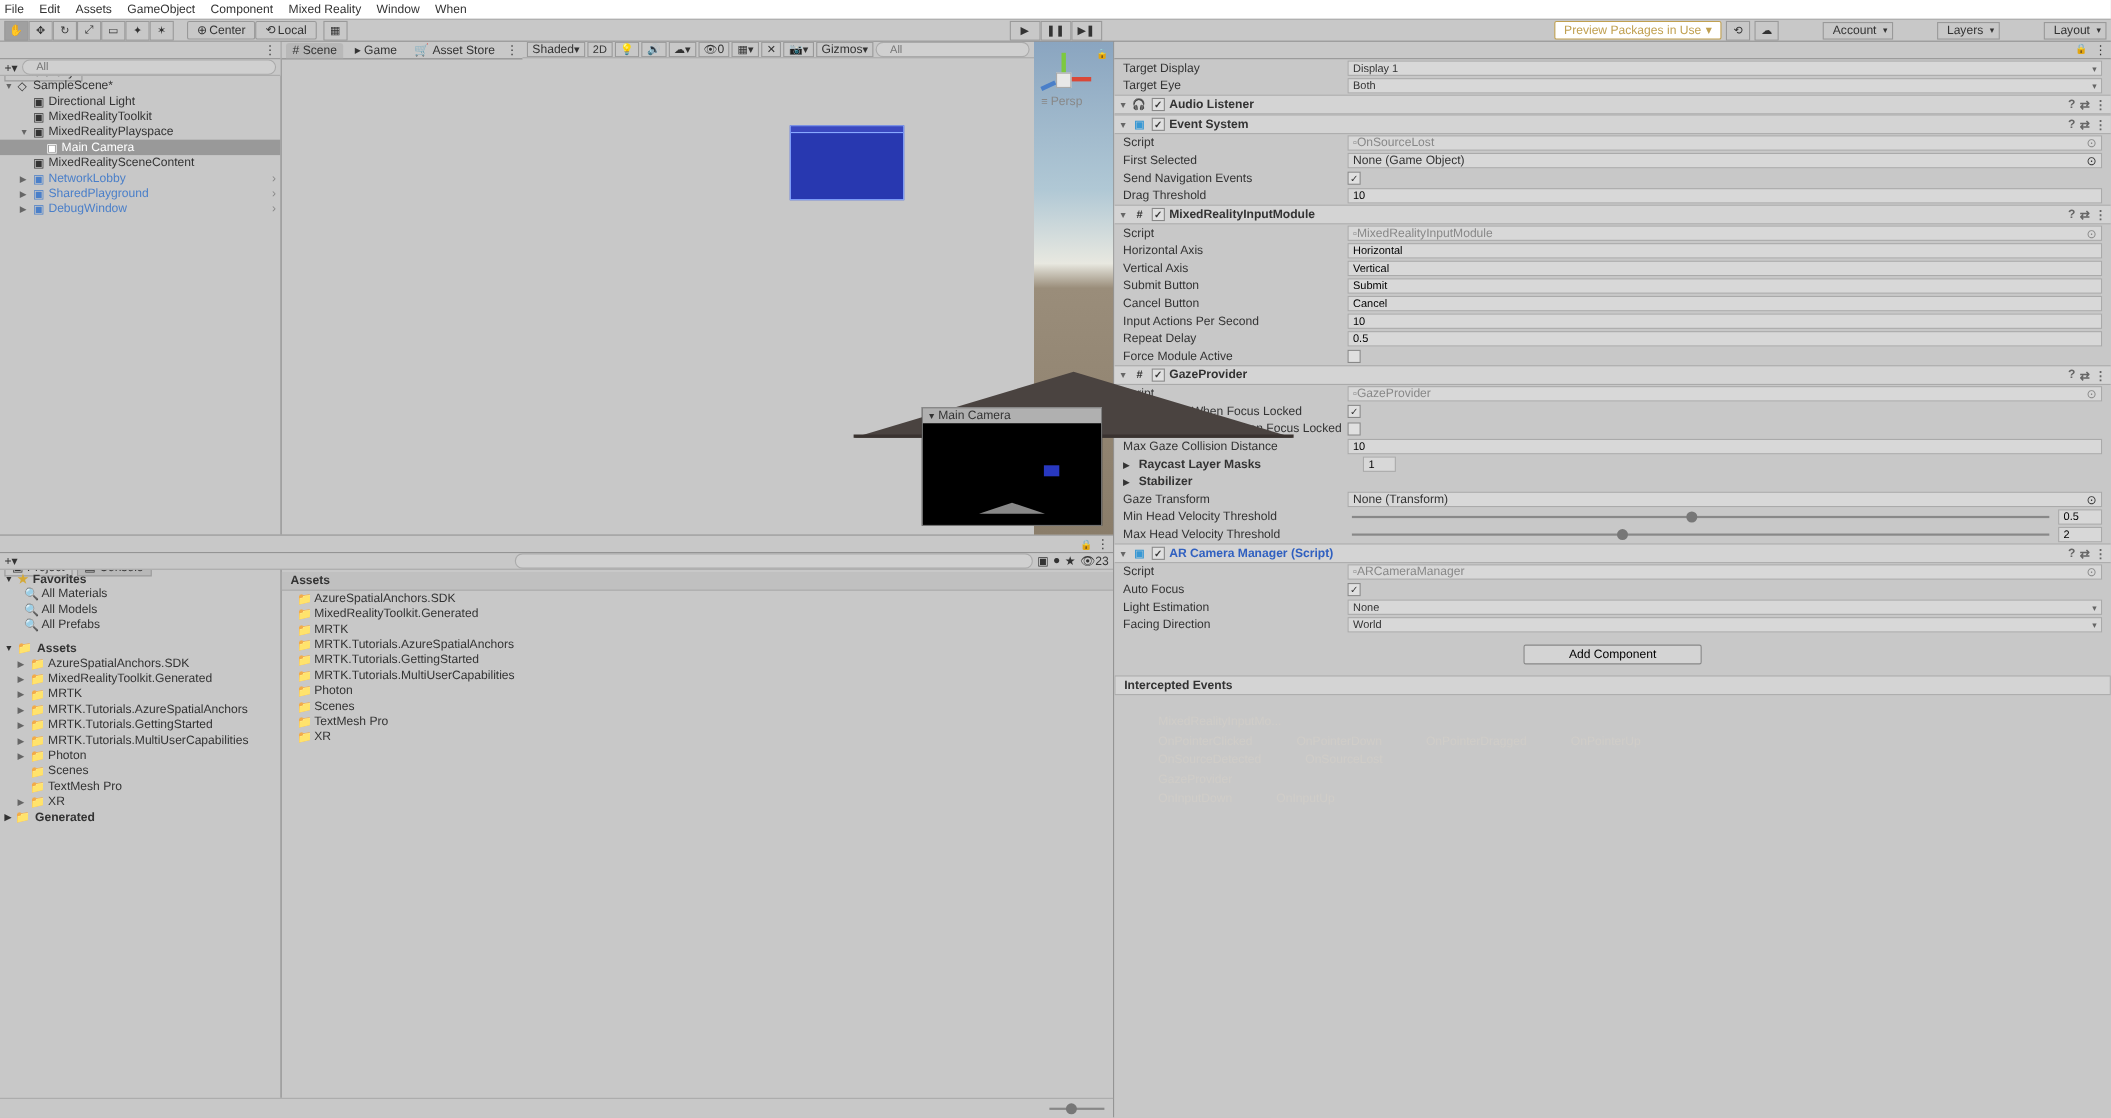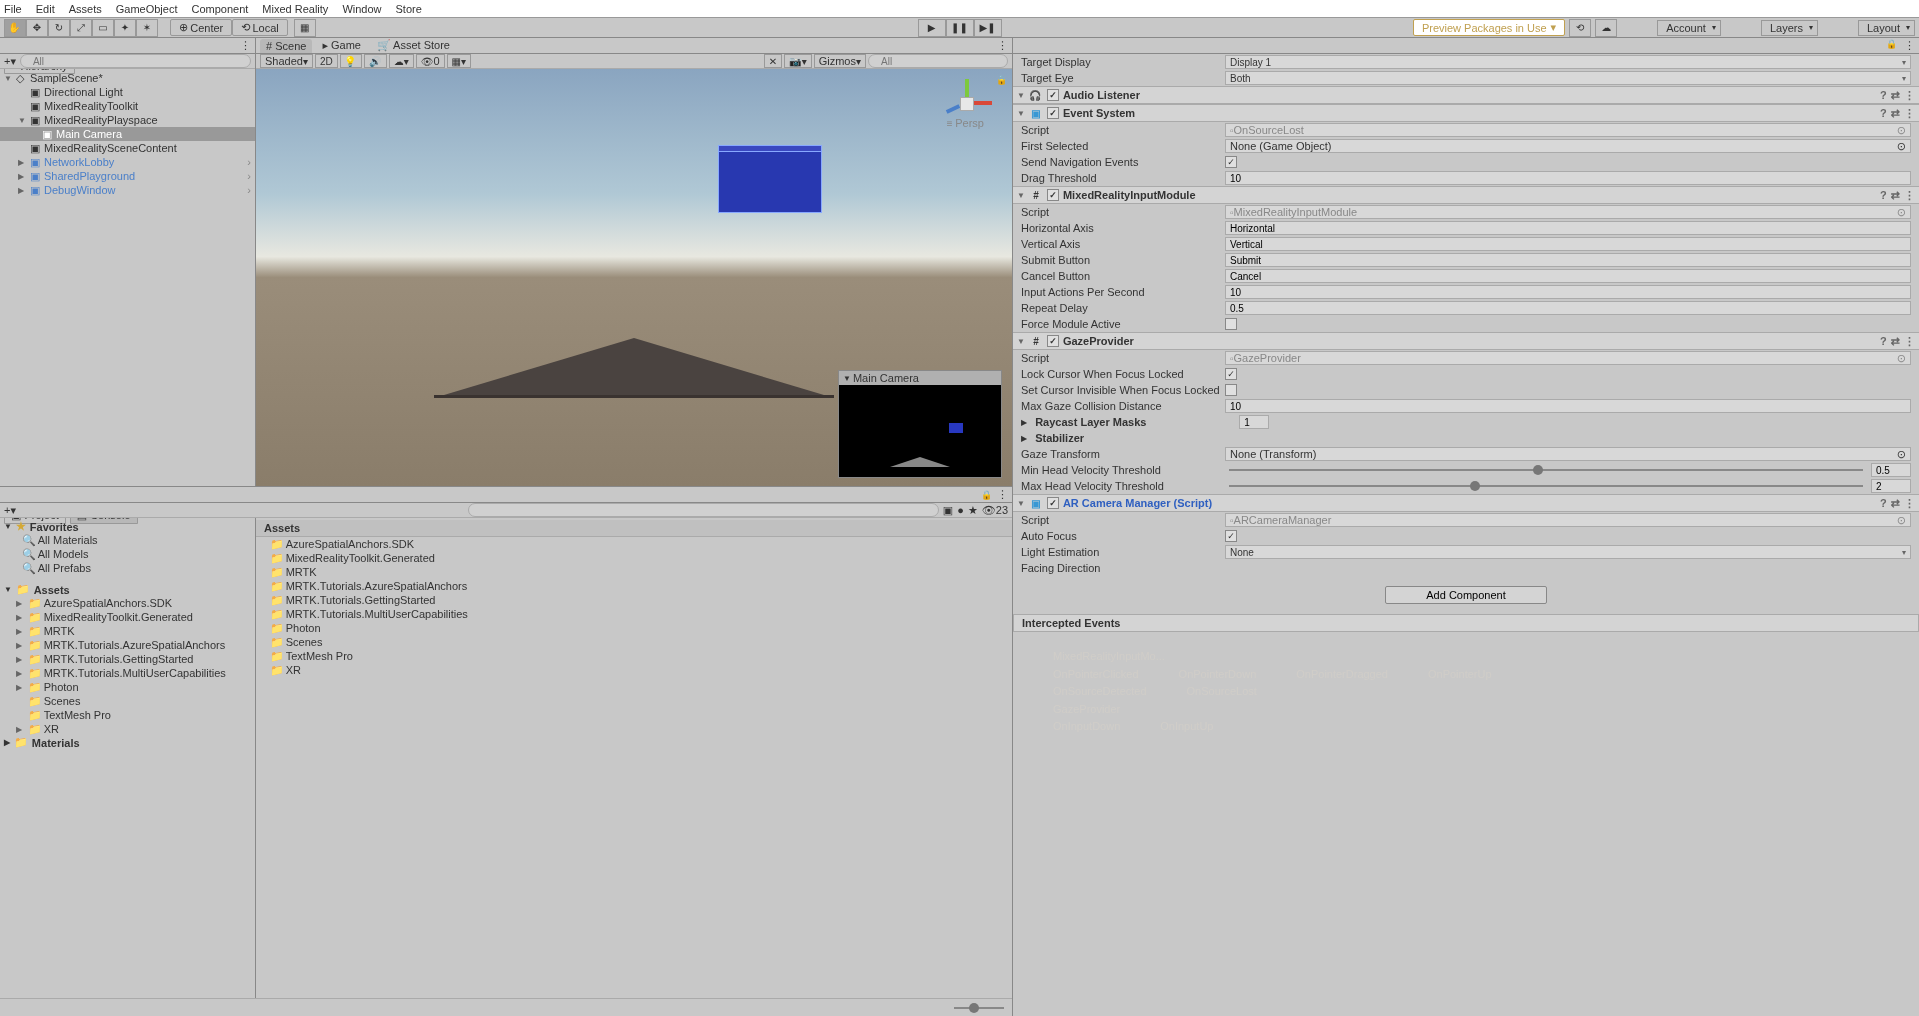--- a/index.html
+++ b/index.html
@@ -20,21 +20,21 @@
 .panel-tab .tab { padding: 1px 6px; background: #b8b8b8; border: 1px solid #999; border-radius: 3px 3px 0 0; margin-top: 41px; }
 .panel-tab .tab.active { background: #c8c8c8; }
 .panel-toolbar { height: 15px; display: flex; align-items: center; padding: 0 4px; gap: 4px; background: #c8c8c8; border-bottom: 1px solid #aaa; }
 .search-field { flex: 1; height: 14px; background: #d0d0d0; border: 1px solid #aaa; border-radius: 8px; padding: 0 12px; font-size: 10px; color: #888; }
 .tree { padding: 2px 0; overflow: auto; flex: 1; }
 .tree-item { padding: 0 4px; height: 14px; display: flex; align-items: center; gap: 2px; font-size: 11px; }
 .tree-item.selected { background: #999; color: #fff; }
 .tree-item .arrow { width: 10px; font-size: 8px; color: #666; }
 .tree-item .icon { width: 12px; }
 .prefab { color: #4a7fc9; }
-.scene-panel { flex: 1; display: flex; flex-direction: column; }
+.scene-panel { flex: 1; display: flex; flex-direction: row; }
 .scene-tabs { height: 16px; display: flex; align-items: center; padding: 0 4px; gap: 4px; background: #c8c8c8; border-bottom: 1px solid #888; }
 .scene-tabs .tab { padding: 1px 6px; }
 .scene-tabs .tab.active { background: #b8b8b8; border-radius: 3px 3px 0 0; }
 .scene-toolbar { height: 15px; display: flex; align-items: center; gap: 2px; padding: 0 4px; background: #c8c8c8; border-bottom: 1px solid #aaa; }
 .scene-view { flex: 1; background: linear-gradient(to bottom, #8aa5c0 0%, #b0c8d5 30%, #e8e8e0 45%, #9a8d7a 50%, #8a7d6a 100%); position: relative; }
 .ground { position: absolute; bottom: 88px; left: 50%; transform: translateX(-50%); width: 0; height: 0; border-left: 200px solid transparent; border-right: 200px solid transparent; border-bottom: 60px solid #4a4340; }
 .ground-bottom { position: absolute; bottom: 88px; left: 50%; transform: translateX(-50%); width: 400px; height: 3px; background: #3a3330; }
 .blue-panel { position: absolute; top: 76px; right: 190px; width: 104px; height: 68px; background: #2838b0; border: 1px solid #88a8ff; }
 .blue-panel-top { height: 6px; background: #3a48c0; border-bottom: 1px solid #88a8ff; }
 .gizmo { position: absolute; top: 6px; right: 14px; width: 60px; height: 60px; }
@@ -91,21 +91,21 @@
 <body>
 
 <div class="menubar">
   <span>File</span>
   <span>Edit</span>
   <span>Assets</span>
   <span>GameObject</span>
   <span>Component</span>
   <span>Mixed Reality</span>
   <span>Window</span>
-  <span>Store</span>
+  <span>When</span>
 </div>
 
 <div class="toolbar">
   <div class="tool-group">
     <div class="tool-btn active">✋</div>
     <div class="tool-btn">✥</div>
     <div class="tool-btn">↻</div>
     <div class="tool-btn">⤢</div>
     <div class="tool-btn">▭</div>
     <div class="tool-btn">✦</div>
@@ -285,21 +285,21 @@
           <div class="tree-item" style="padding-left:16px"><span class="arrow">▶</span>📁 <span>AzureSpatialAnchors.SDK</span></div>
           <div class="tree-item" style="padding-left:16px"><span class="arrow">▶</span>📁 <span>MixedRealityToolkit.Generated</span></div>
           <div class="tree-item" style="padding-left:16px"><span class="arrow">▶</span>📁 <span>MRTK</span></div>
           <div class="tree-item" style="padding-left:16px"><span class="arrow">▶</span>📁 <span>MRTK.Tutorials.AzureSpatialAnchors</span></div>
           <div class="tree-item" style="padding-left:16px"><span class="arrow">▶</span>📁 <span>MRTK.Tutorials.GettingStarted</span></div>
           <div class="tree-item" style="padding-left:16px"><span class="arrow">▶</span>📁 <span>MRTK.Tutorials.MultiUserCapabilities</span></div>
           <div class="tree-item" style="padding-left:16px"><span class="arrow">▶</span>📁 <span>Photon</span></div>
           <div class="tree-item" style="padding-left:28px">📁 <span>Scenes</span></div>
           <div class="tree-item" style="padding-left:28px">📁 <span>TextMesh Pro</span></div>
           <div class="tree-item" style="padding-left:16px"><span class="arrow">▶</span>📁 <span>XR</span></div>
-          <div class="fav-header"><span style="font-size:8px">▶</span>📁 <span>Materials</span></div>
+          <div class="fav-header"><span style="font-size:8px">▶</span>📁 <span>Generated</span></div>
         </div>
         <div class="project-list">
           <div class="assets-header">Assets</div>
           <div class="tree-item" style="padding-left:14px">📁 <span>AzureSpatialAnchors.SDK</span></div>
           <div class="tree-item" style="padding-left:14px">📁 <span>MixedRealityToolkit.Generated</span></div>
           <div class="tree-item" style="padding-left:14px">📁 <span>MRTK</span></div>
           <div class="tree-item" style="padding-left:14px">📁 <span>MRTK.Tutorials.AzureSpatialAnchors</span></div>
           <div class="tree-item" style="padding-left:14px">📁 <span>MRTK.Tutorials.GettingStarted</span></div>
           <div class="tree-item" style="padding-left:14px">📁 <span>MRTK.Tutorials.MultiUserCapabilities</span></div>
           <div class="tree-item" style="padding-left:14px">📁 <span>Photon</span></div>
@@ -497,20 +497,21 @@
       <div class="insp-row">
           <span class="insp-label">Auto Focus</span>
           <span class="check">✓</span>
         </div>
       <div class="insp-row">
           <span class="insp-label">Light Estimation</span>
           <div class="insp-field select">None</div>
         </div>
       <div class="insp-row">
           <span class="insp-label">Facing Direction</span>
+          <div class="insp-field select">World</div>
         </div>
 
       <button class="add-comp">Add Component</button>
 
       <div class="int-events">Intercepted Events</div>
       <div class="faded-events">
         <div>
             <span>MixedRealityInputMo...</span>
           </div>
         <div>

